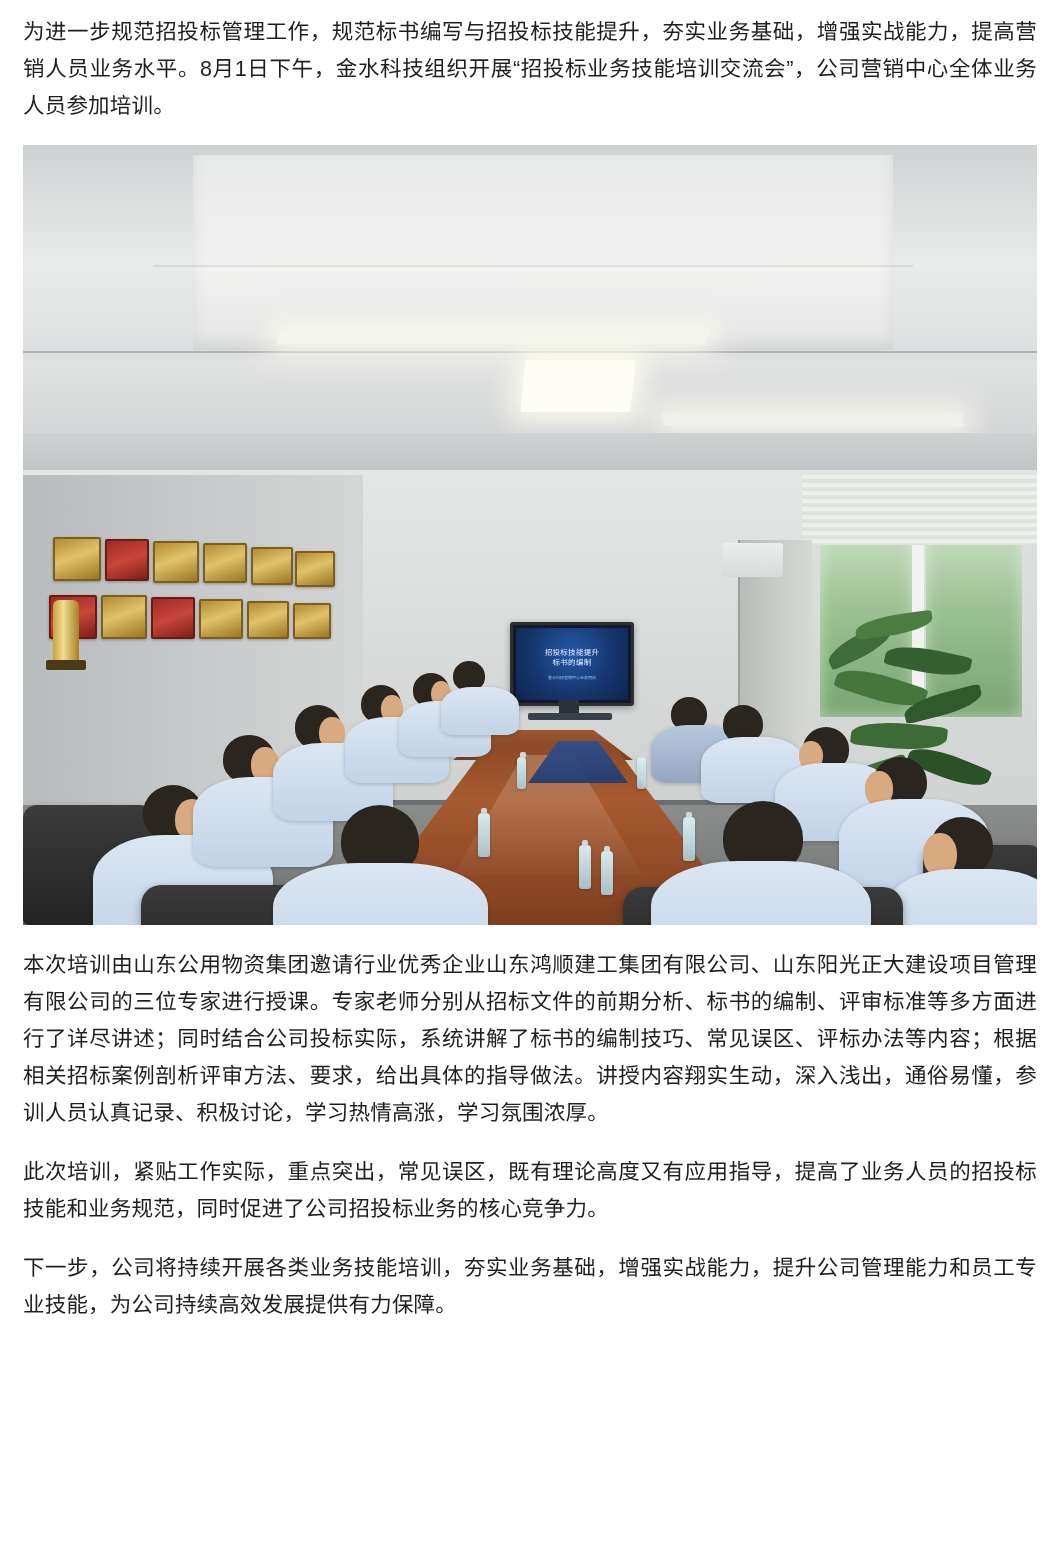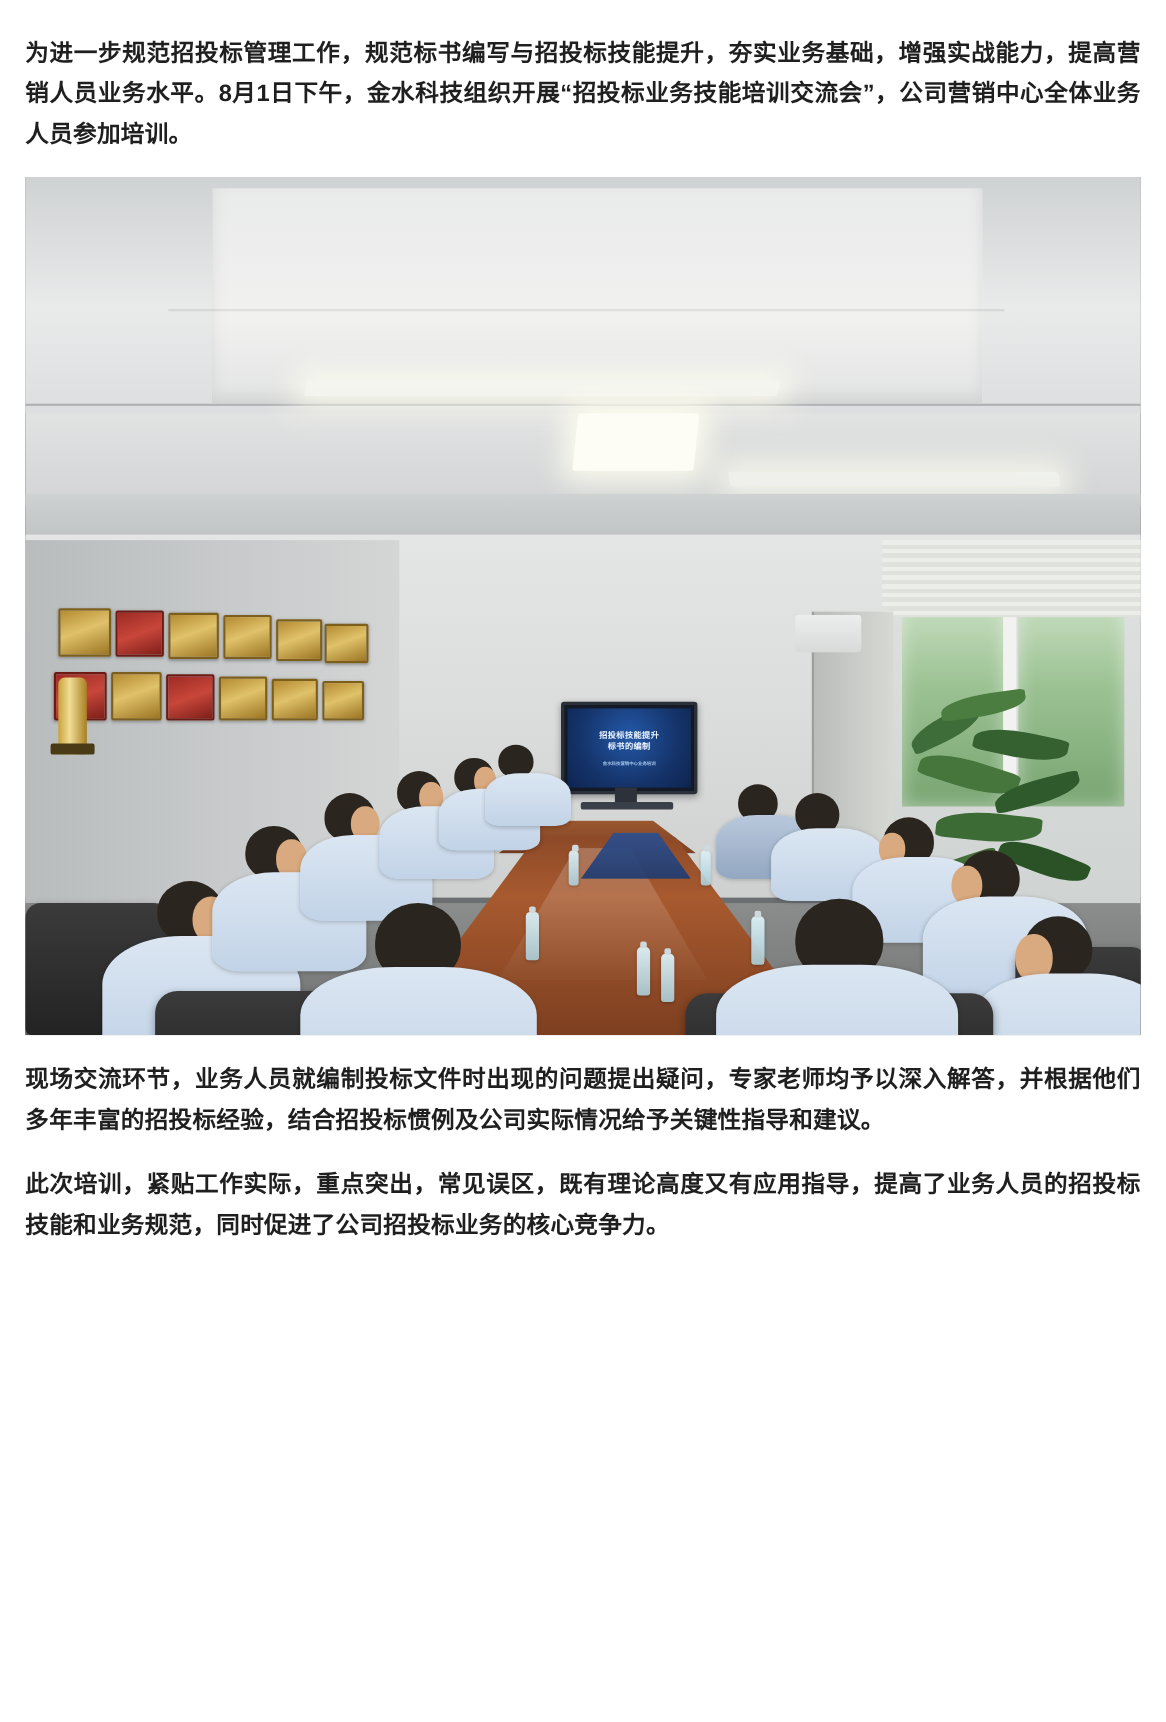--- a/index.html
+++ b/index.html
@@ -8,24 +8,23 @@
     background: #ffffff;
   }
   body {
     width: 1060px;
     min-height: 1565px;
     font-family: "Liberation Sans", "DejaVu Sans", sans-serif;
     color: #1a1a1a;
   }
   .article {
     width: 1014px;
-    margin: 16px auto;
+    margin: 0 auto;
     padding: 14px 0 18px 0;
     box-sizing: border-box;
-    font-weight: bold;
   }
   .para {
     font-size: 21.5px;
     line-height: 1.72;
     color: #1f1f1f;
     margin: 0 0 22px 0;
     text-align: justify;
     letter-spacing: 0.2px;
   }
   .para.lead {
@@ -377,16 +376,17 @@
 
       <div class="person">
         <div class="chair" style="left:600px;top:742px;width:280px;height:90px;border-radius:20px 20px 0 0;"></div>
         <div class="head" style="left:700px;top:656px;width:80px;height:74px;"></div>
         <div class="body" style="left:628px;top:716px;width:220px;height:112px;"></div>
       </div>
 
     </div>
   </figure>
 
-  <p class="para">现场交流环节，业务人员就编制投标文件时出现的问题提出疑问，专家老师均予以深入解答，并根据他们多年丰富的招投标经验，结合招投标惯例及公司实际情况给予关键性指导和建议。</p>
+  <p class="para">本次培训由山东公用物资集团邀请行业优秀企业山东鸿顺建工集团有限公司、山东阳光正大建设项目管理有限公司的三位专家进行授课。专家老师分别从招标文件的前期分析、标书的编制、评审标准等多方面进行了详尽讲述；同时结合公司投标实际，系统讲解了标书的编制技巧、常见误区、评标办法等内容；根据相关招标案例剖析评审方法、要求，给出具体的指导做法。讲授内容翔实生动，深入浅出，通俗易懂，参训人员认真记录、积极讨论，学习热情高涨，学习氛围浓厚。</p>
   <p class="para">此次培训，紧贴工作实际，重点突出，常见误区，既有理论高度又有应用指导，提高了业务人员的招投标技能和业务规范，同时促进了公司招投标业务的核心竞争力。</p>
+  <p class="para">下一步，公司将持续开展各类业务技能培训，夯实业务基础，增强实战能力，提升公司管理能力和员工专业技能，为公司持续高效发展提供有力保障。</p>
 
 </div>
 
 </body></html>

